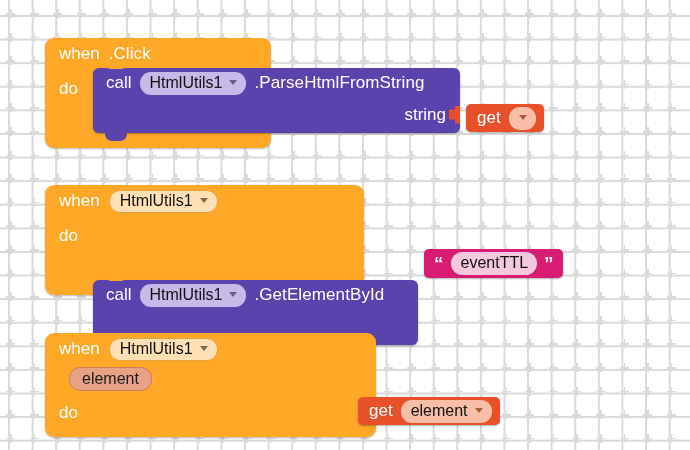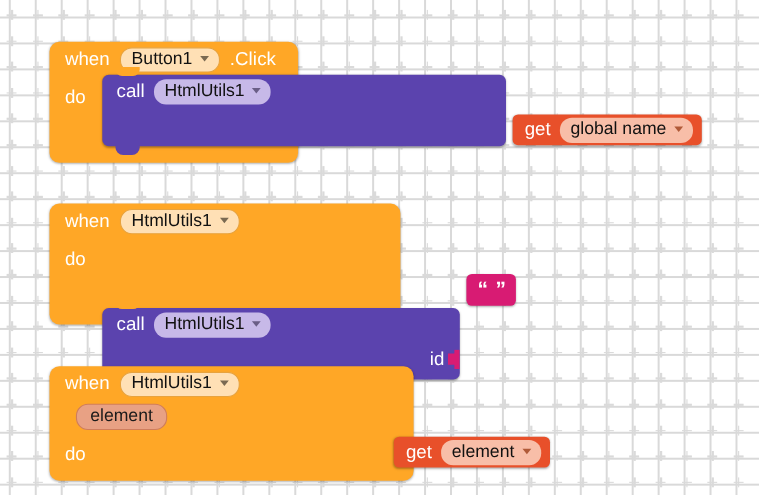--- a/index.html
+++ b/index.html
@@ -699,45 +699,45 @@
       <div class="plus" style="left: 572.4px; top: 433.8px;"></div>
       <div class="plus" style="left: 596px; top: 433.8px;"></div>
       <div class="plus" style="left: 619.6px; top: 433.8px;"></div>
       <div class="plus" style="left: 643.2px; top: 433.8px;"></div>
       <div class="plus" style="left: 666.8px; top: 433.8px;"></div>
     </div>
 
   <div class="blk event-block" style="left:45px; top:38px; width:226px; height:110px;">
     <div class="event-head">
       <span>when</span>
-      <span class="fld fld-orange">
-        <span>Button1</span>
-        <i class="caret"></i>
-      </span>
       <span class="method-name">.Click</span>
     </div>
     <div class="event-body">
       <div class="do-col">do</div>
     </div>
   </div>
 
   <div class="blk stmt-block" style="left:93px; top:68px; width:367px; height:65px;">
     <div class="row1">
       <span>call</span>
       <span class="fld fld-purple">
         <span>HtmlUtils1</span>
         <i class="caret caret-p"></i>
       </span>
+      <span class="method-name">.ParseHtmlFromString</span>
+    </div>
+    <div class="row2">
+      <span class="param-label">string</span>
+      <span class="sock sock-orange"></span>
     </div>
   </div>
 
   <div class="blk get-block" style="left:466px; top:104px; height:28px;">
     <span>get</span>
     <span class="fld fld-red">
-      <span>global name</span>
       <i class="caret caret-r"></i>
     </span>
   </div>
 
   <div class="blk event-block" style="left:45px; top:185px; width:319px; height:110px;">
     <div class="event-head">
       <span>when</span>
       <span class="fld fld-orange">
         <span>HtmlUtils1</span>
         <i class="caret"></i>
@@ -748,29 +748,29 @@
     </div>
   </div>
 
   <div class="blk stmt-block" style="left:93px; top:215px; width:325px; height:65px;">
     <div class="row1">
       <span>call</span>
       <span class="fld fld-purple">
         <span>HtmlUtils1</span>
         <i class="caret caret-p"></i>
       </span>
-    </div>
-    <div class="row2">
-      <span class="param-label">id</span>
-      <span class="sock sock-pink"></span>
+      <span class="method-name">.GetElementById</span>
     </div>
   </div>
 
   <div class="blk text-block" style="left:424px; top:249px; height:29px;">
     <span class="quote">“</span>
+    <span class="fld fld-pink">
+      <span>eventTTL</span>
+    </span>
     <span class="quote">”</span>
   </div>
 
   <div class="blk event-block" style="left:45px; top:333px; width:331px; height:104px;">
     <div class="event-head">
       <span>when</span>
       <span class="fld fld-orange">
         <span>HtmlUtils1</span>
         <i class="caret"></i>
       </span>

